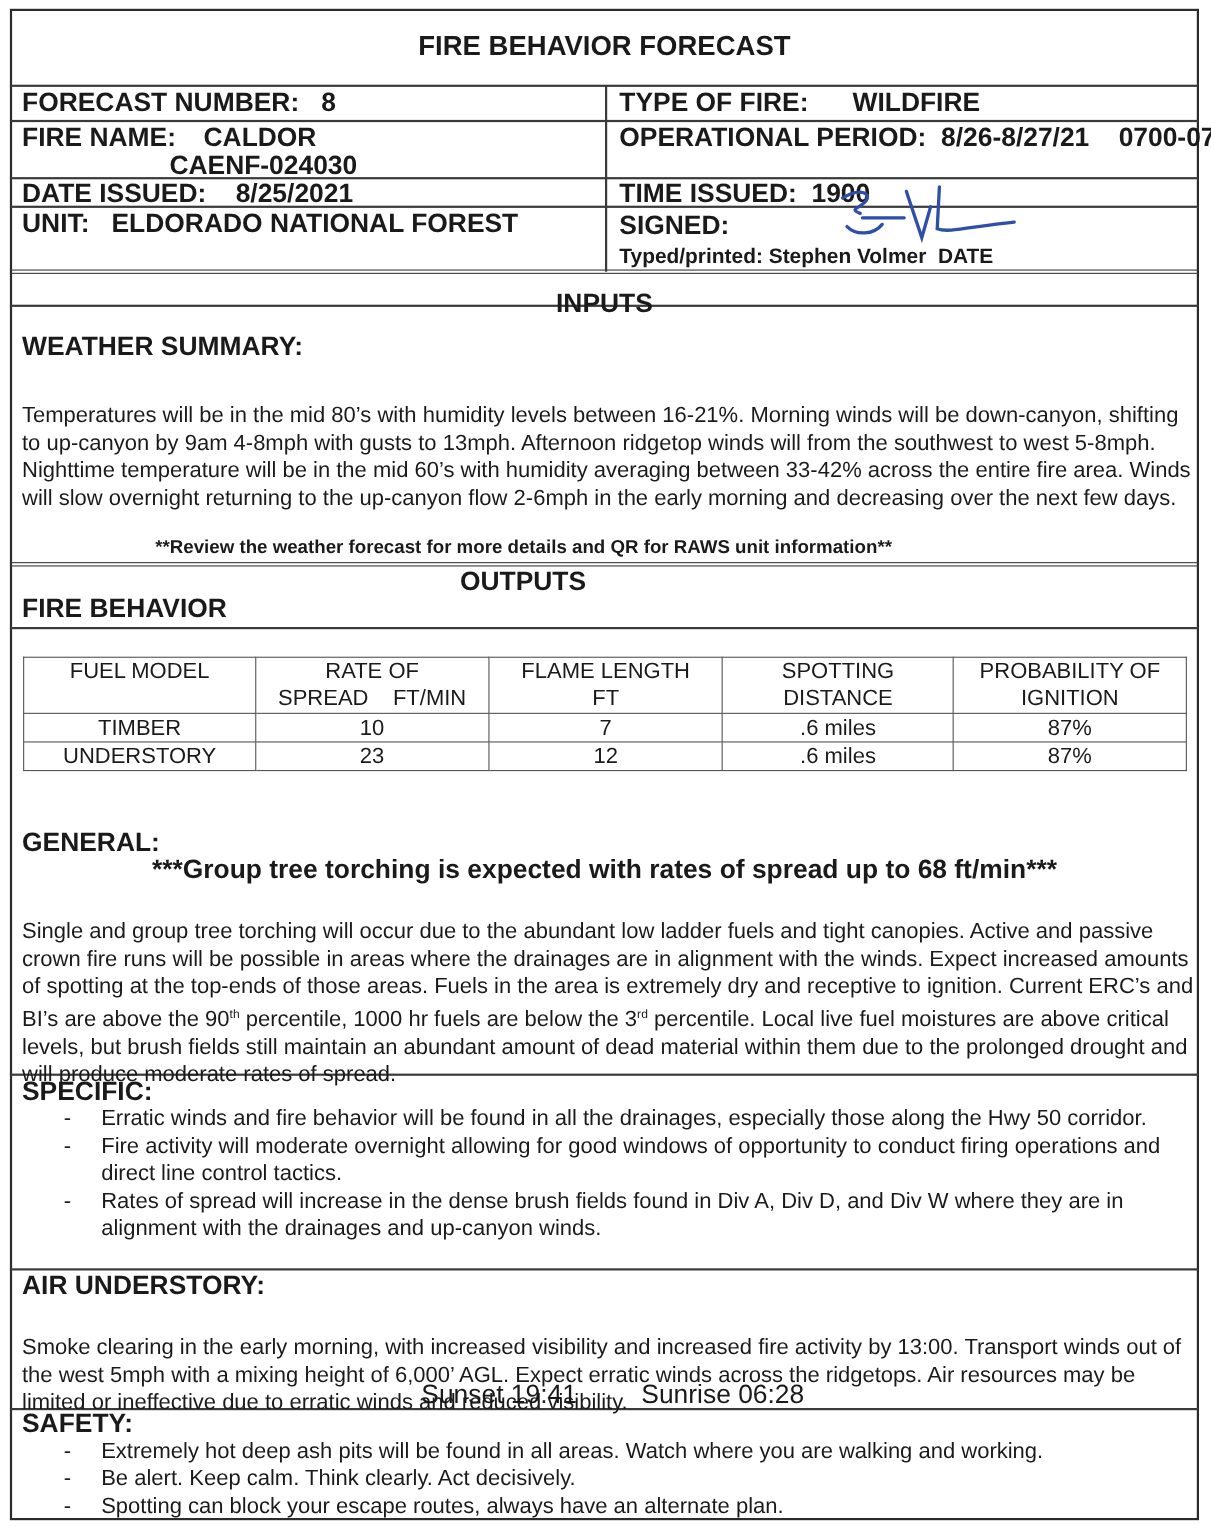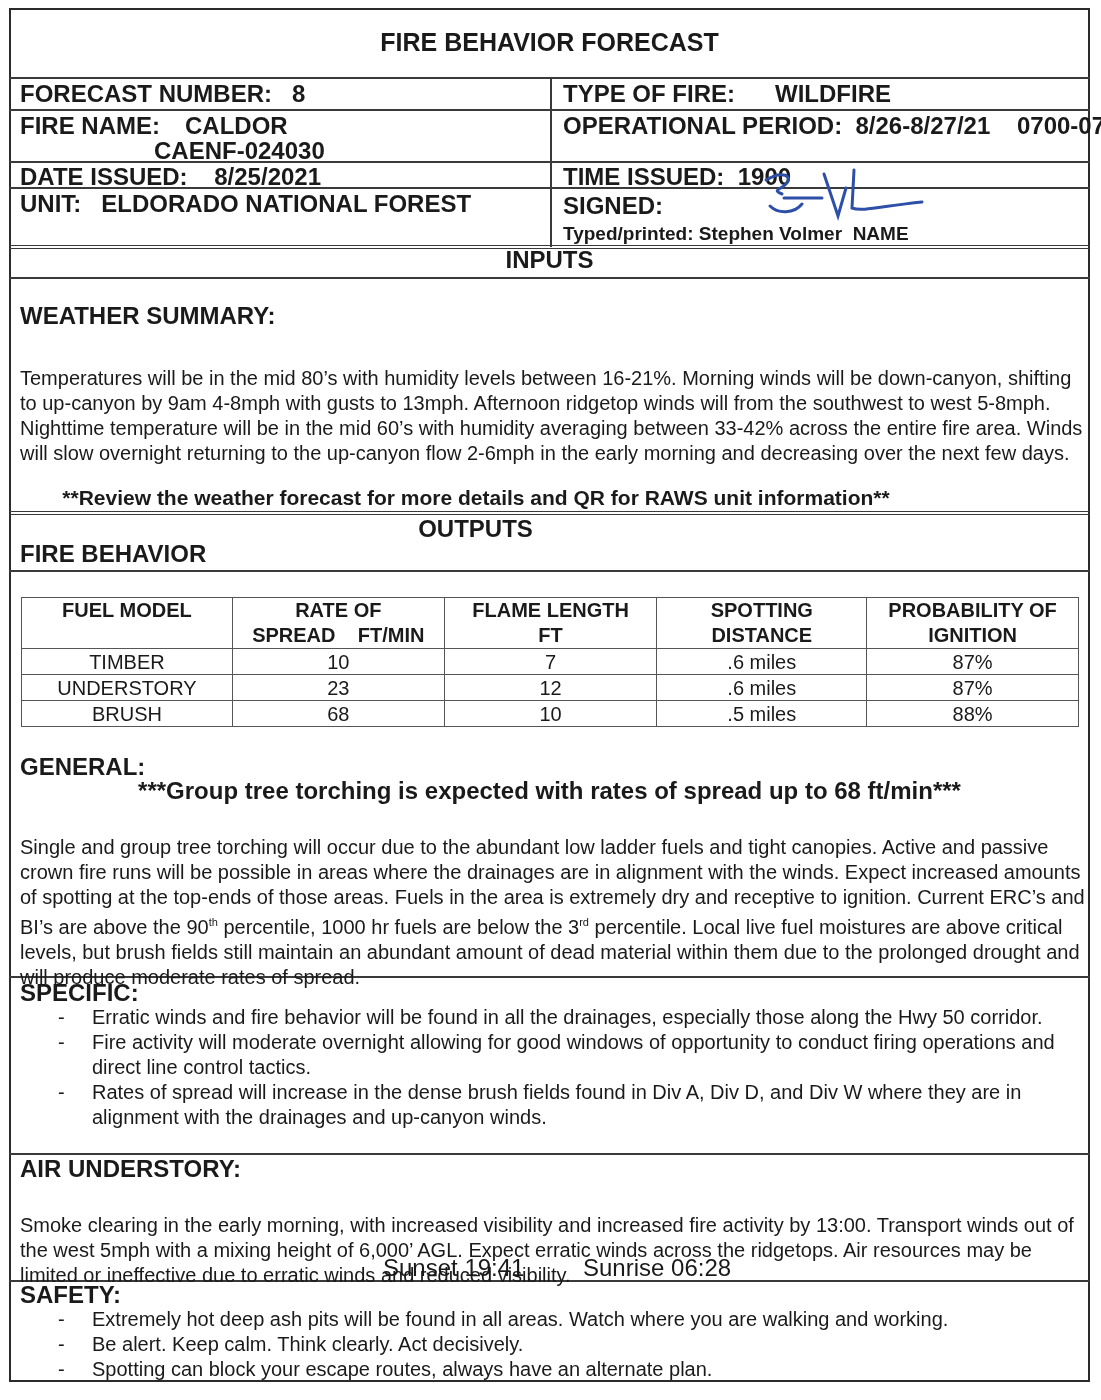--- a/index.html
+++ b/index.html
@@ -11,21 +11,21 @@
   .hl.dbl { border-top:4px double #3a3a3a; height:0; }
   .vl { position:absolute; width:0; border-left:2px solid #3a3a3a; }
   .t { position:absolute; white-space:nowrap; font-size:24px; line-height:24px; }
   .b { font-weight:bold; }
   .title { font-size:25px; font-weight:bold; left:9px; width:1081px; text-align:center; top:30px; }
   .center { text-align:center; }
   .para { position:absolute; left:20px; width:1068px; font-size:20px; line-height:25px; white-space:normal;margin-top:32px; }
   .sig { position:absolute; left:762px; top:168px; }
   table.fb { position:absolute; left:21px; top:597px; width:1058px; border-collapse:collapse; font-size:20px; }
   table.fb th, table.fb td { border:1.5px solid #555; text-align:center; padding:0; }
-  table.fb th { font-weight:bold; line-height:25px; height:50px; }
+  table.fb th { font-weight:normal; line-height:25px; height:50px; }
   table.fb td { line-height:24px; height:25px; }
   .bullets { position:absolute; left:20px; width:1060px; font-size:20px; line-height:25px; }
   .bullet { position:relative; padding-left:72px; }
   .bullet .dash { position:absolute; left:38px; top:0; }
 </style>
 </head>
 <body>
 
 <div class="frame"></div>
 
@@ -79,27 +79,27 @@
 </div>
 <div class="t b" style="left:563px; top:194px">SIGNED:</div>
 
 <svg class="sig" width="180" height="60" viewBox="0 0 180 60">
   <path d="M4 12 C 20 2, 32 8, 24 16 C 18 22, 10 22, 20 26 M 8 38 C 16 46, 32 46, 40 36 M 22 30 L 60 30 M 62 6 L 76 48 L 84 20 M 92 2 L 90 40 C 100 44, 120 38, 160 34" fill="none" stroke="#2d4fa8" stroke-width="3" stroke-linecap="round"></path>
 </svg>
 
 <div class="t b" style="left:563px; top:222px; font-size:19px">
   <span>Typed/printed:</span>
   <span>Stephen Volmer</span>&nbsp;
-  <span>NAME</span>
+  <span>DATE</span>
 </div>
 
-<div class="t b center" style="left:9px; width:1081px; top:248px">INPUTS</div>
+<div class="t b center" style="left:9px; width:1081px; top:265px">INPUTS</div>
 <div class="t b" style="left:20px; top:304px">WEATHER SUMMARY:</div>
 <div class="para" style="top:334px">Temperatures will be in the mid 80’s with humidity levels between 16-21%. Morning winds will be down-canyon, shifting to up-canyon by 9am 4-8mph with gusts to 13mph. Afternoon ridgetop winds will from the southwest to west 5-8mph. Nighttime temperature will be in the mid 60’s with humidity averaging between 33-42% across the entire fire area. Winds will slow overnight returning to the up-canyon flow 2-6mph in the early morning and decreasing over the next few days.</div>
-<div class="t b center" style="left:9px; width:934px; top:486px; font-size:21px">**Review the weather forecast for more details and QR for RAWS unit information**</div>
+<div class="t b center" style="left:9px; width:934px; top:486px; font-size:17px">**Review the weather forecast for more details and QR for RAWS unit information**</div>
 
 <div class="t b center" style="left:9px; width:933px; top:517px">OUTPUTS</div>
 <div class="t b" style="left:20px; top:542px">FIRE BEHAVIOR</div>
 
 <table class="fb">
   <colgroup>
       <col style="width:211px">
       <col style="width:212px">
       <col style="width:213px">
       <col style="width:210px">
@@ -122,27 +122,20 @@
       <td>.6 miles</td>
       <td>87%</td>
     </tr>
     <tr>
       <td>UNDERSTORY</td>
       <td>23</td>
       <td>12</td>
       <td>.6 miles</td>
       <td>87%</td>
     </tr>
-    <tr>
-      <td>BRUSH</td>
-      <td>68</td>
-      <td>10</td>
-      <td>.5 miles</td>
-      <td>88%</td>
-    </tr>
   </tbody>
 </table>
 
 <div class="t b" style="left:20px; top:755px">GENERAL:</div>
 <div class="t b center" style="left:9px; width:1081px; top:779px">***Group tree torching is expected with rates of spread up to 68 ft/min***</div>
 <div class="para" style="top:803px"><span>Single and group tree torching will occur due to the abundant low ladder fuels and tight canopies. Active and passive crown fire runs will be possible in areas where the drainages are in alignment with the winds. Expect increased amounts of spotting at the top-ends of those areas. Fuels in the area is extremely dry and receptive to ignition. Current ERC’s and BI’s are above the 90</span><sup style="font-size:11px">th</sup><span> percentile, 1000 hr fuels are below the 3</span><sup style="font-size:11px">rd</sup><span> percentile. Local live fuel moistures are above critical levels, but brush fields still maintain an abundant amount of dead material within them due to the prolonged drought and will produce moderate rates of spread.</span></div>
 
 <div class="t b" style="left:20px; top:981px">SPECIFIC:</div>
 <div class="bullets" style="top:1005px">
   <div class="bullet"><span class="dash">-</span><span>Erratic winds and fire behavior will be found in all the drainages, especially those along the Hwy 50 corridor.</span></div>

